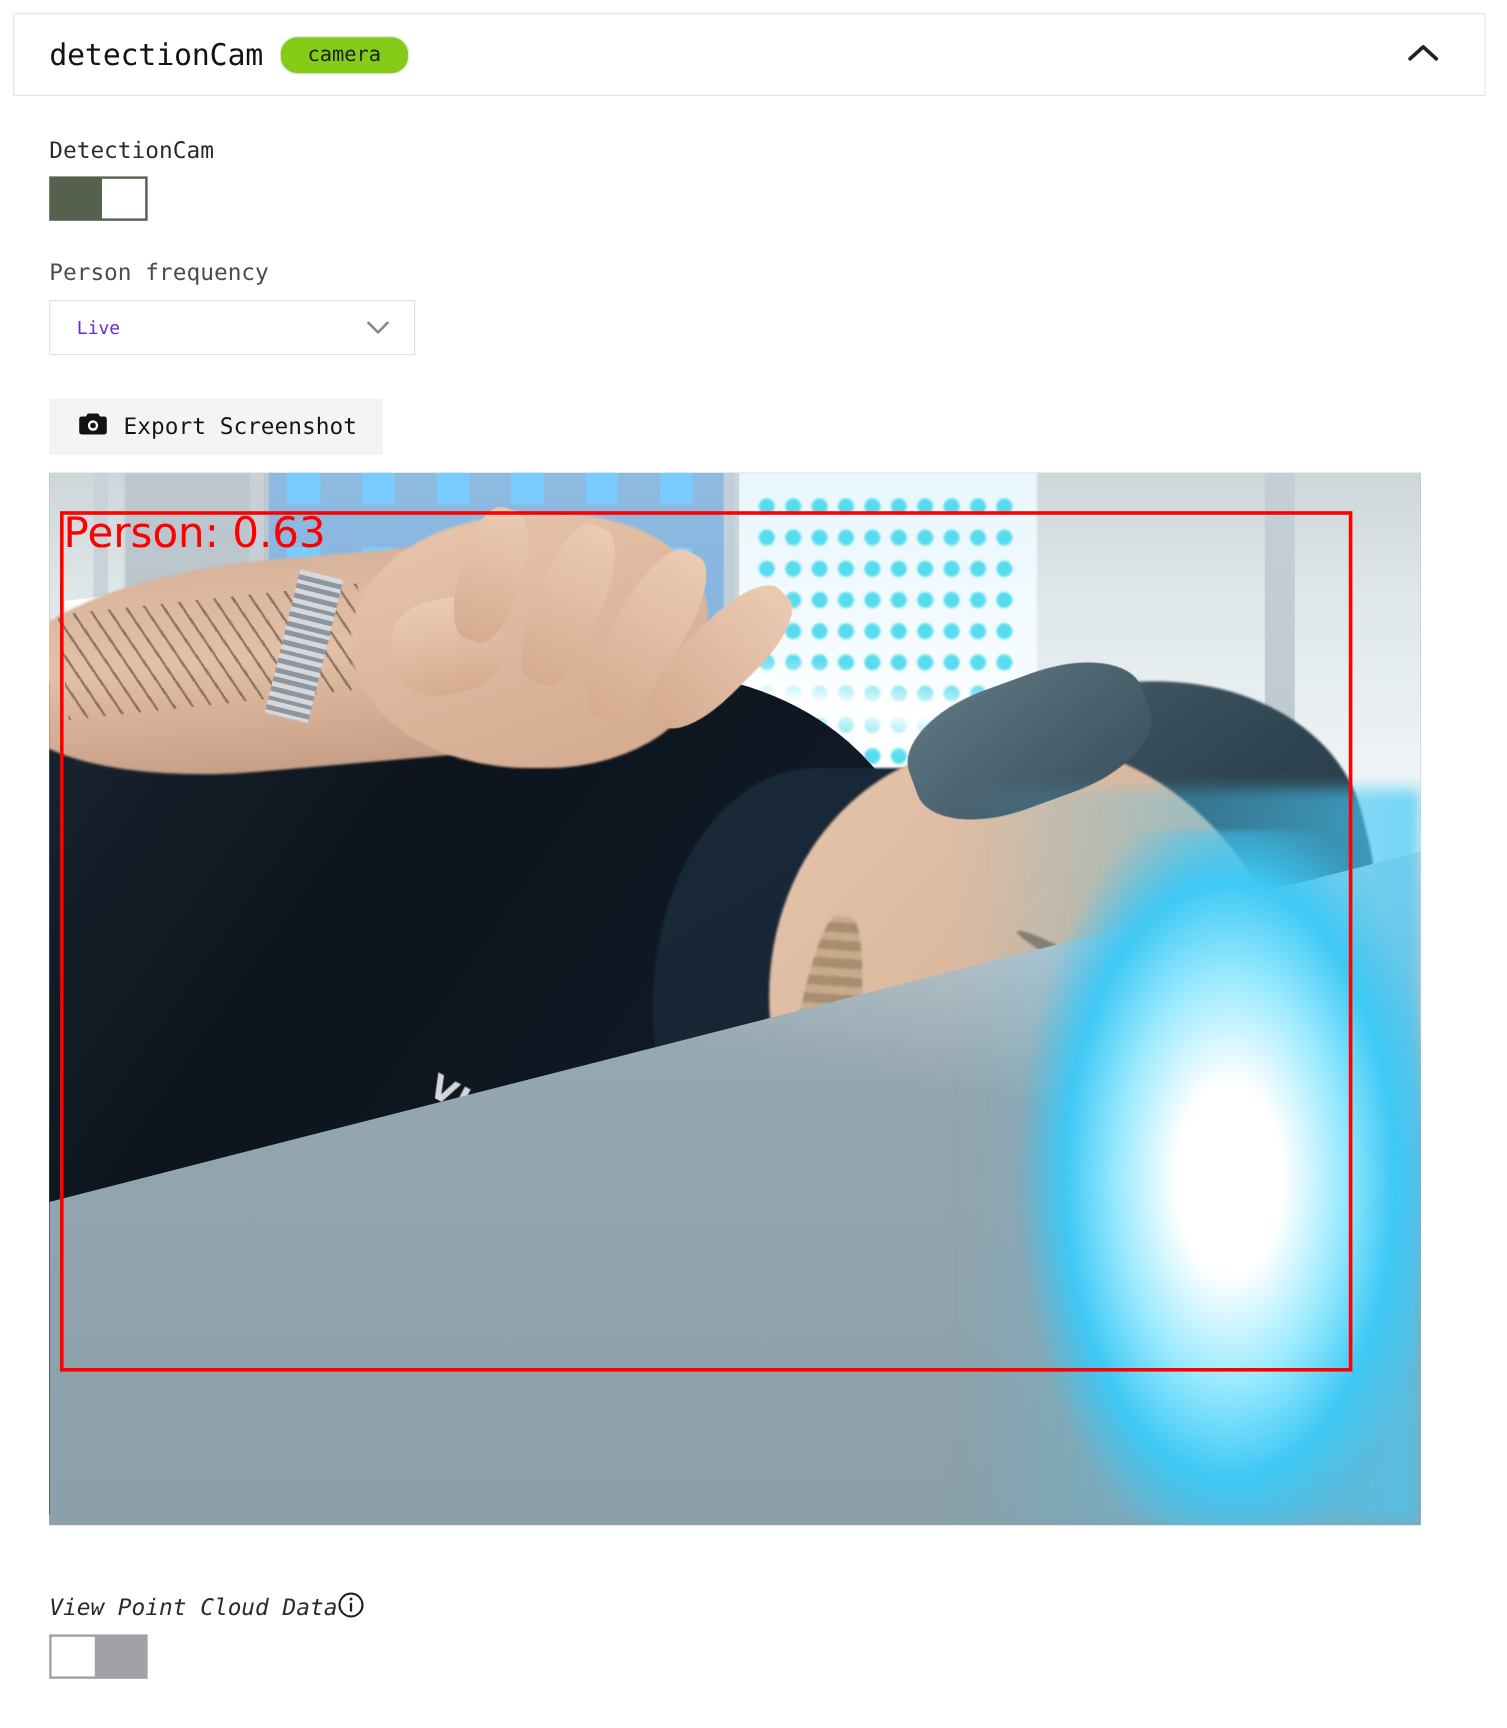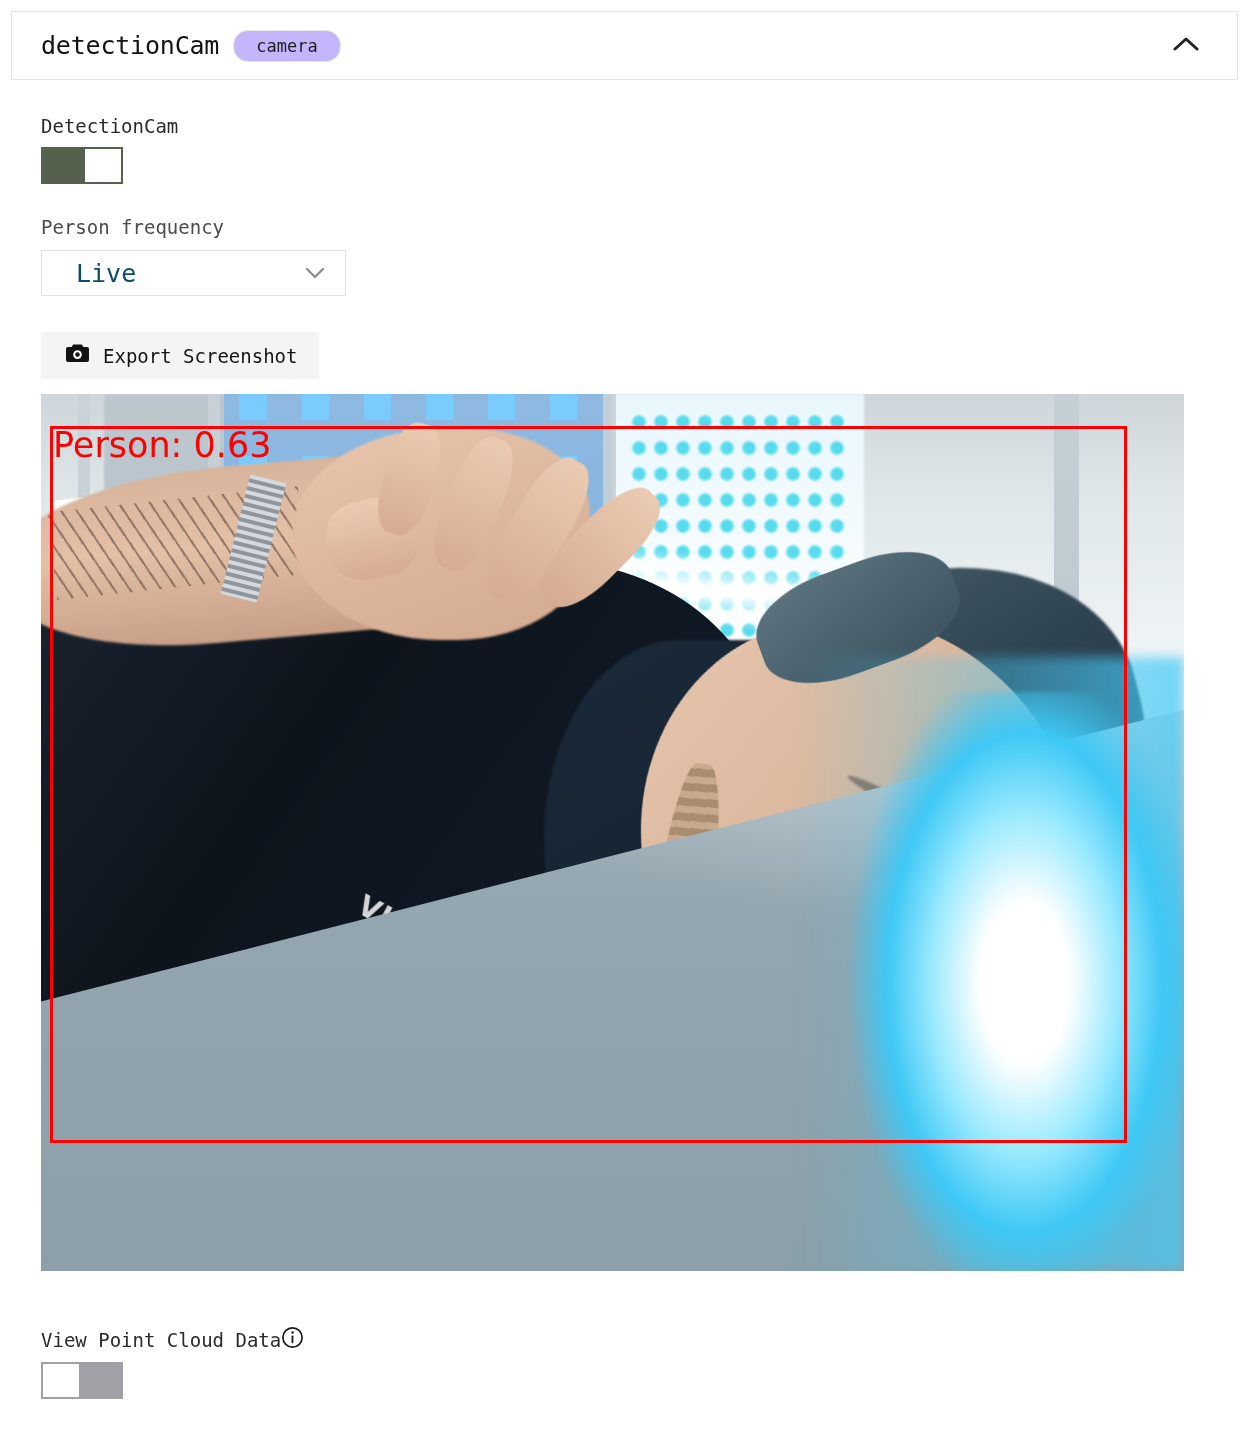--- a/index.html
+++ b/index.html
@@ -36,21 +36,21 @@
     font-family: "DejaVu Sans Mono", monospace;
     color: #131313;
     white-space: nowrap;
   }
   .badge {
     margin-left: 14px;
     height: 30px;
     padding: 0 22px;
     border: 1px solid #e6e6e6;
     border-radius: 15px;
-    background: #c4b5fd;
+    background: #84cc16;
     display: flex;
     align-items: center;
     justify-content: center;
     font-size: 17px;
     color: #1e1e1e;
     font-family: "DejaVu Sans Mono", monospace;
     white-space: nowrap;
   }
   .collapse-btn {
     margin-left: auto;
@@ -114,23 +114,23 @@
     width: 305px;
     height: 46px;
     box-sizing: border-box;
     border: 1px solid #e2e2e2;
     background: #ffffff;
     display: flex;
     align-items: center;
     cursor: pointer;
   }
   .select-value {
-    margin-left: 34px;
-    font-size: 25px;
-    color: #0c4a6e;
+    margin-left: 22px;
+    font-size: 15px;
+    color: #6d28d9;
     font-family: "DejaVu Sans Mono", monospace;
   }
   .select-chevron {
     margin-left: auto;
     margin-right: 20px;
     display: flex;
     align-items: center;
   }
 
   .export-btn {
@@ -415,20 +415,21 @@
     pointer-events: none;
   }
 
   
   .pcd-label {
     position: absolute;
     left: 41px;
     top: 1246px;
     display: flex;
     align-items: center;
+    font-style: italic;
   }
   .toggle-pcd { left: 41px; top: 1282px; }
 </style>
 </head>
 <body>
 
 <div class="header-card">
   <span class="header-title">detectionCam</span>
   <span class="badge">camera</span>
   <button class="collapse-btn">

